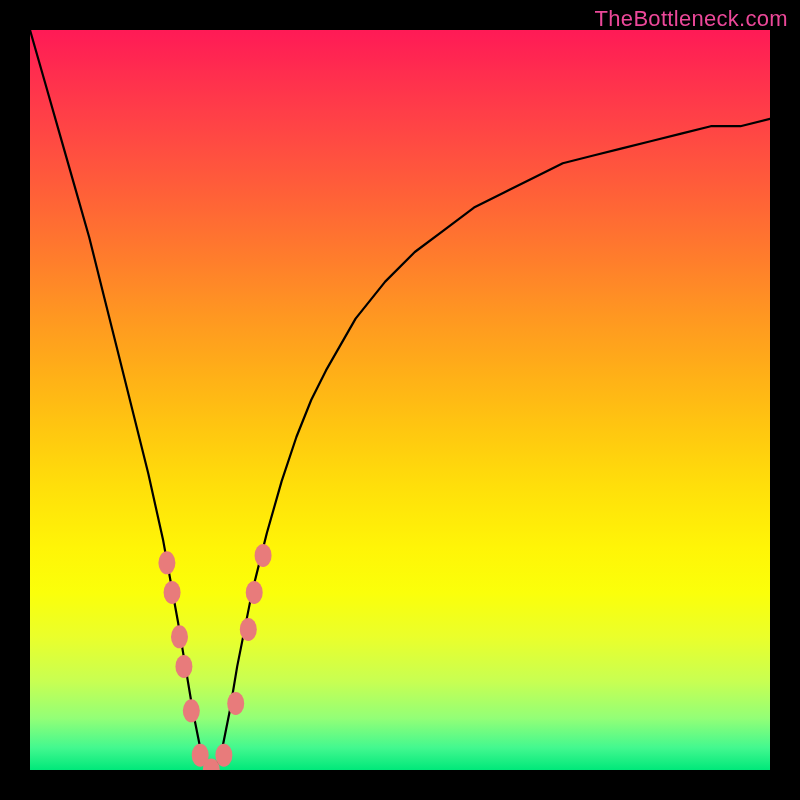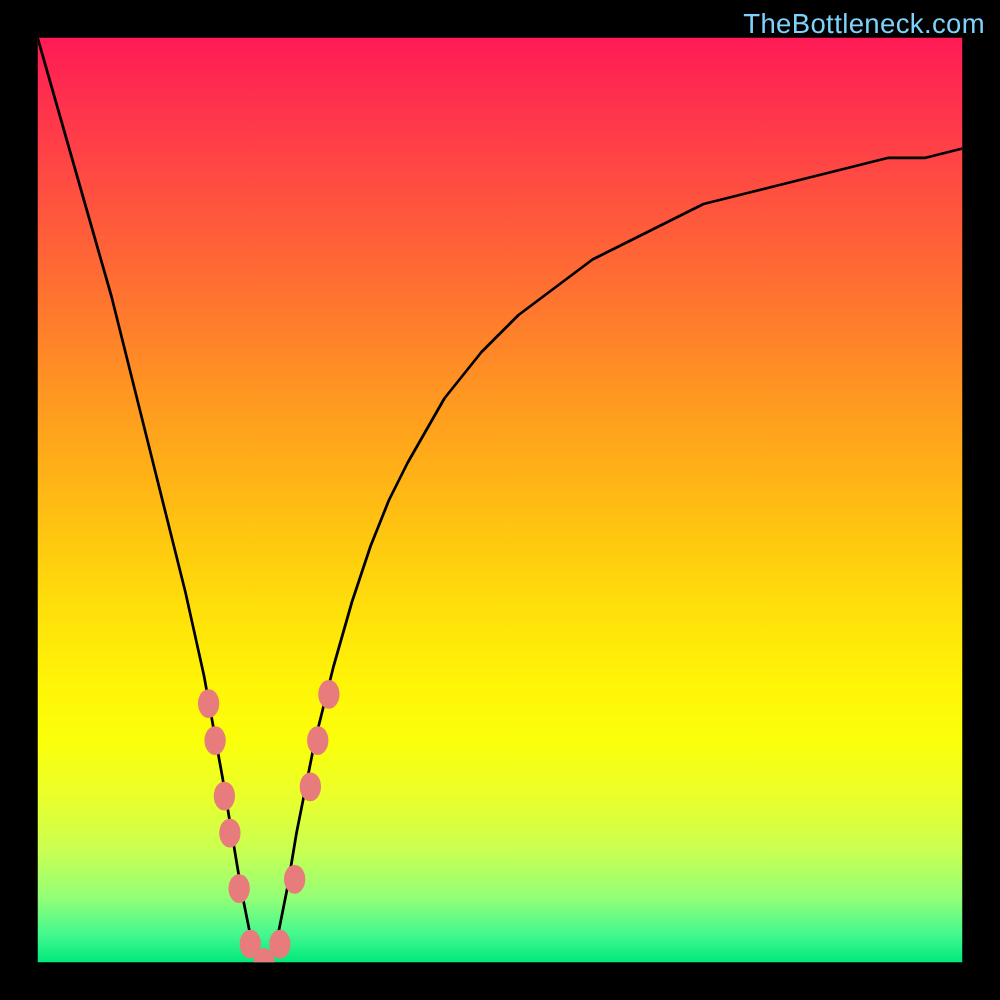--- a/index.html
+++ b/index.html
@@ -50,21 +50,21 @@
   .curve-svg {
     position: absolute;
     inset: 0;
     width: 100%;
     height: 100%;
   }
   .watermark {
     position: absolute;
     top: 6px;
     right: 12px;
-    color: #7dd3fc;
+    color: #ec4899;
     font-size: 22px;
     font-weight: 500;
     letter-spacing: 0.3px;
     user-select: none;
   }
 </style>
 </head>
 <body>
 
 <div class="frame">

